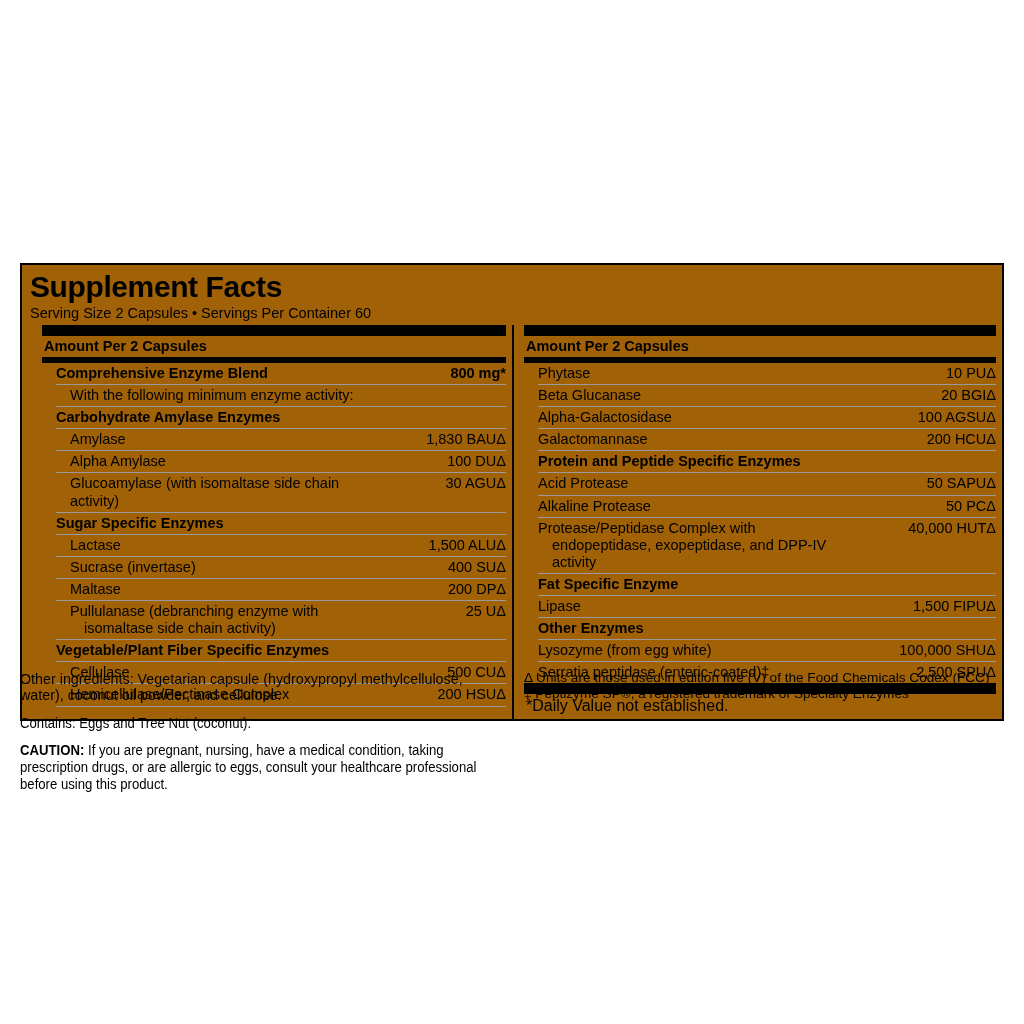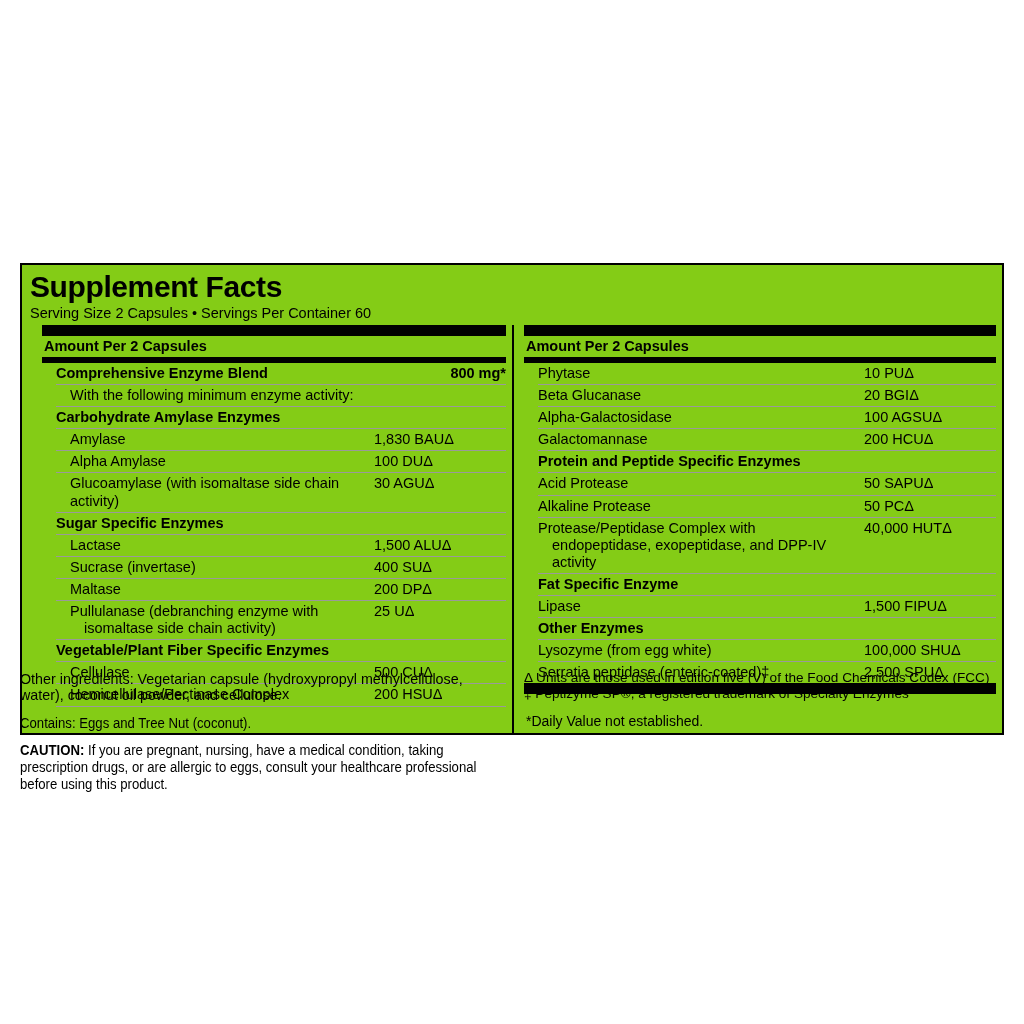--- a/index.html
+++ b/index.html
@@ -23,21 +23,21 @@
   }
 
   
   .sf-panel {
     position: absolute;
     left: 20px;
     top: 263px;
     width: 984px;
     border: 2px solid #000;
     box-sizing: border-box;
-    background: #84cc16;
+    background: #a16207;
     padding: 0;
   }
 
   .sf-title {
     font-size: 30px;
     font-weight: bold;
     letter-spacing: -0.4px;
     line-height: 1.05;
     padding: 6px 0 0 8px;
   }
@@ -103,21 +103,21 @@
     flex: 1 1 auto;
     padding-right: 6px;
   }
   .row .nm .cont {
     display: block;
     padding-left: 14px;
   }
   .row .val {
     flex: 0 0 auto;
     width: 132px;
-    text-align: left;
+    text-align: right;
     white-space: nowrap;
   }
 
   
   .row.blend {
     font-weight: bold;
     border-top: none;
   }
   .row.blend .val {
     text-align: right;
@@ -136,24 +136,23 @@
     font-weight: bold;
     border-top: 1px solid #9a9a9a;
   }
 
   .col-foot {
     border-top: 1px solid #9a9a9a;
     height: 4px;
   }
 
   .daily {
-    font-size: 14px;
+    font-size: 16px;
     padding: 3px 0 3px 2px;
     line-height: 1.15;
-    margin-top: 16px;
   }
 
   
   .flex-fill { flex: 1 1 auto; }
   .sf-col { display: flex; flex-direction: column; }
 
   
   .below {
     position: absolute;
     left: 20px;

